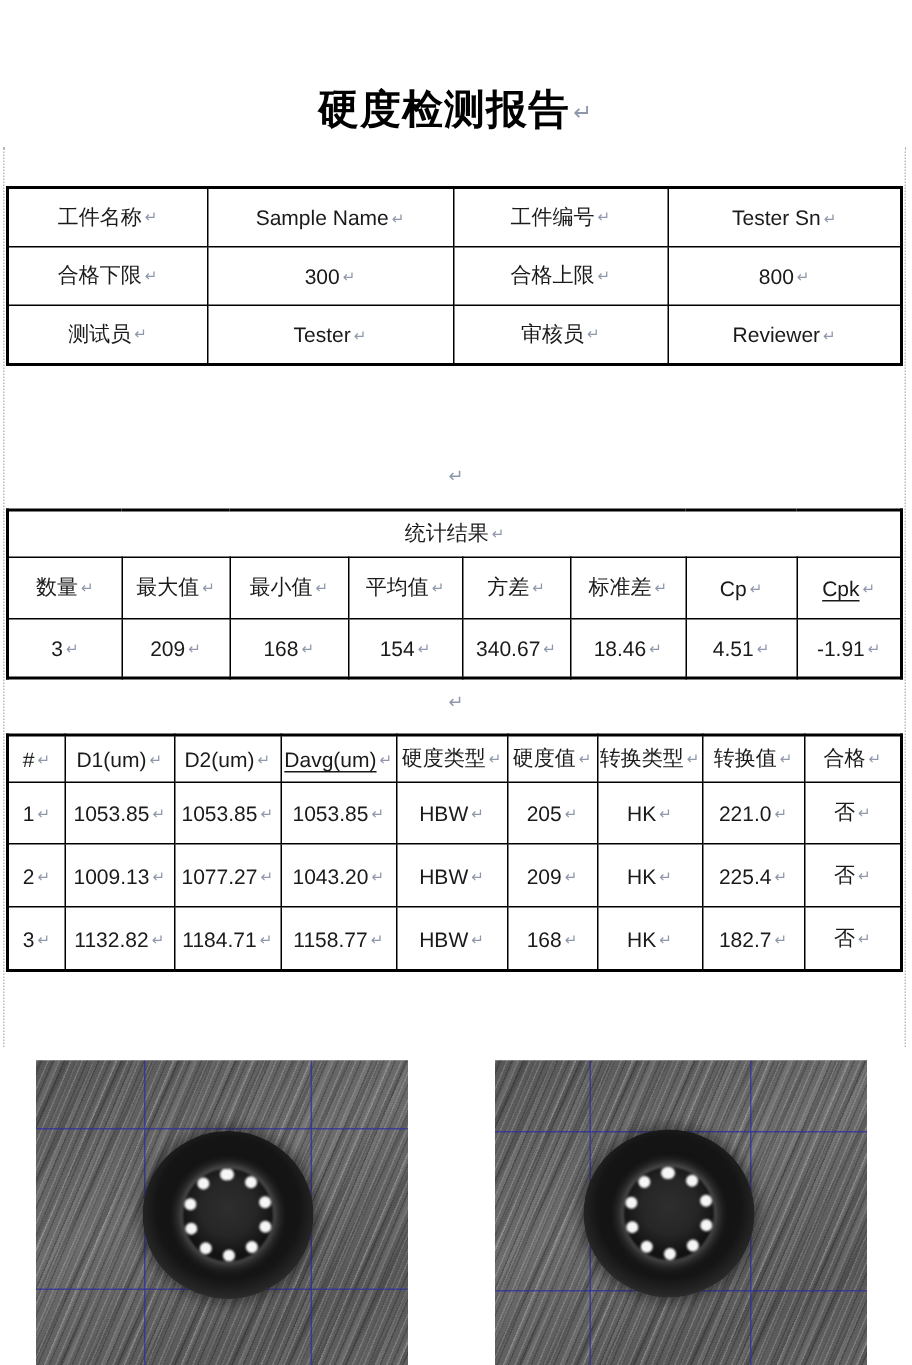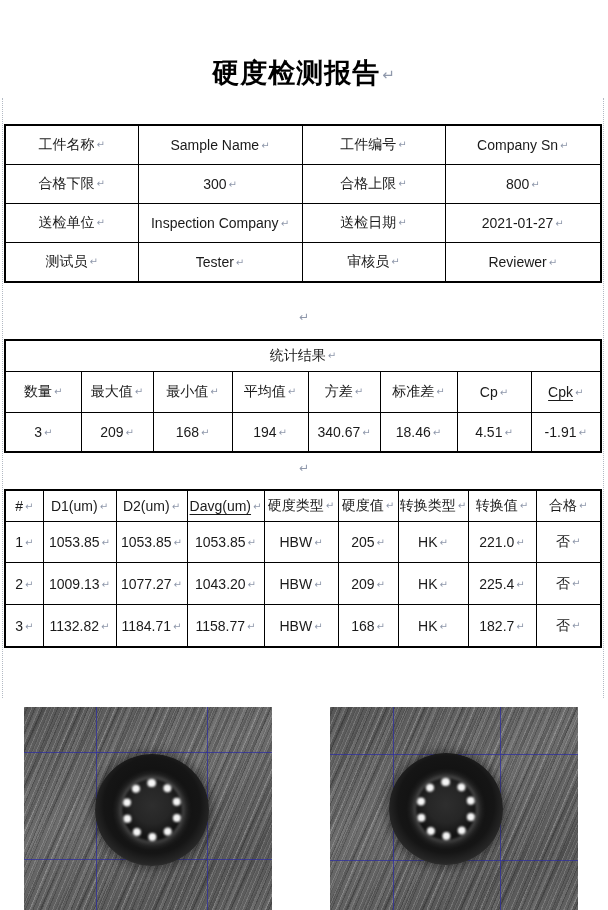--- a/index.html
+++ b/index.html
@@ -66,33 +66,27 @@
         <col style="width:133px">
         <col style="width:164px">
         <col style="width:143px">
         <col style="width:156px">
       </colgroup>
     <tbody>
         <tr>
       <td><span>工件名称</span><span class="pm">↵</span></td>
       <td><span>Sample Name</span><span class="pm">↵</span></td>
       <td><span>工件编号</span><span class="pm">↵</span></td>
-      <td><span>Company Sn</span><span class="pm">↵</span></td>
+      <td><span>Tester Sn</span><span class="pm">↵</span></td>
     </tr>
     <tr>
       <td><span>合格下限</span><span class="pm">↵</span></td>
       <td><span>300</span><span class="pm">↵</span></td>
       <td><span>合格上限</span><span class="pm">↵</span></td>
       <td><span>800</span><span class="pm">↵</span></td>
-    </tr>
-    <tr>
-      <td><span>送检单位</span><span class="pm">↵</span></td>
-      <td><span>Inspection Company</span><span class="pm">↵</span></td>
-      <td><span>送检日期</span><span class="pm">↵</span></td>
-      <td><span>2021-01-27</span><span class="pm">↵</span></td>
     </tr>
     <tr>
       <td><span>测试员</span><span class="pm">↵</span></td>
       <td><span>Tester</span><span class="pm">↵</span></td>
       <td><span>审核员</span><span class="pm">↵</span></td>
       <td><span>Reviewer</span><span class="pm">↵</span></td>
     </tr>
   </tbody>
     </table>
 
@@ -120,21 +114,21 @@
       <td><span>平均值</span><span class="pm">↵</span></td>
       <td><span>方差</span><span class="pm">↵</span></td>
       <td><span>标准差</span><span class="pm">↵</span></td>
       <td><span>Cp</span><span class="pm">↵</span></td>
       <td><span class="squiggle">Cpk</span><span class="pm">↵</span></td>
     </tr>
     <tr>
       <td><span>3</span><span class="pm">↵</span></td>
       <td><span>209</span><span class="pm">↵</span></td>
       <td><span>168</span><span class="pm">↵</span></td>
-      <td><span>194</span><span class="pm">↵</span></td>
+      <td><span>154</span><span class="pm">↵</span></td>
       <td><span>340.67</span><span class="pm">↵</span></td>
       <td><span>18.46</span><span class="pm">↵</span></td>
       <td><span>4.51</span><span class="pm">↵</span></td>
       <td><span>-1.91</span><span class="pm">↵</span></td>
     </tr>
   </tbody>
     </table>
 
   <div class="gap-pm gpm2">↵</div>
 

